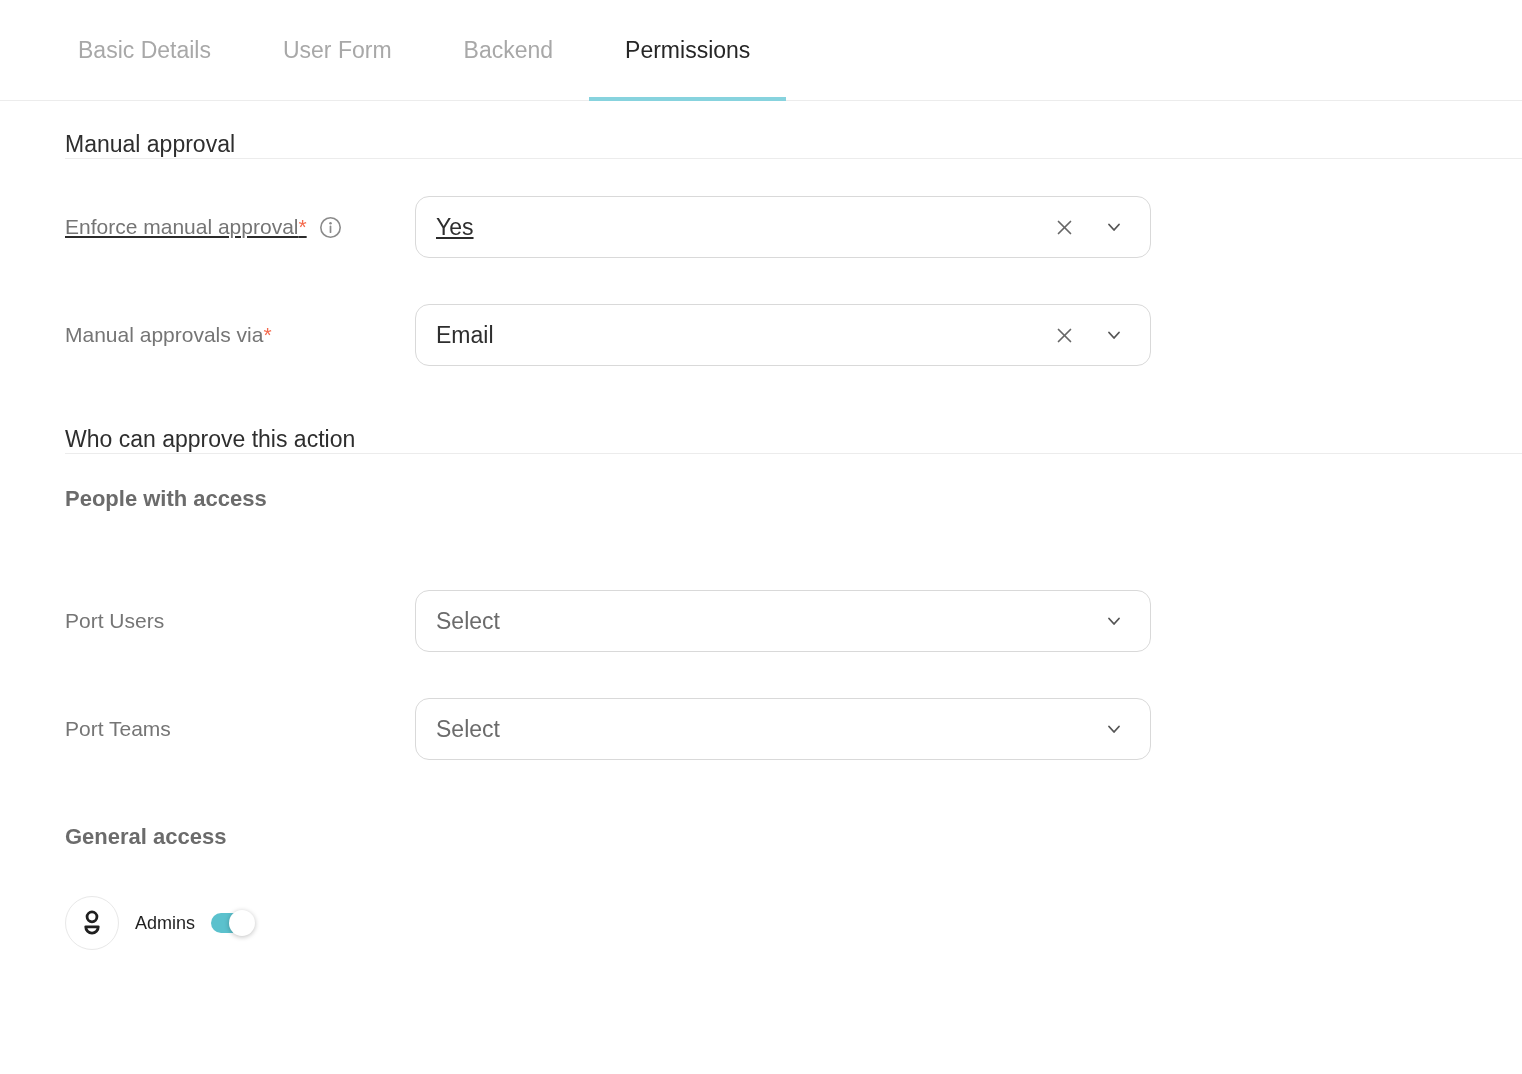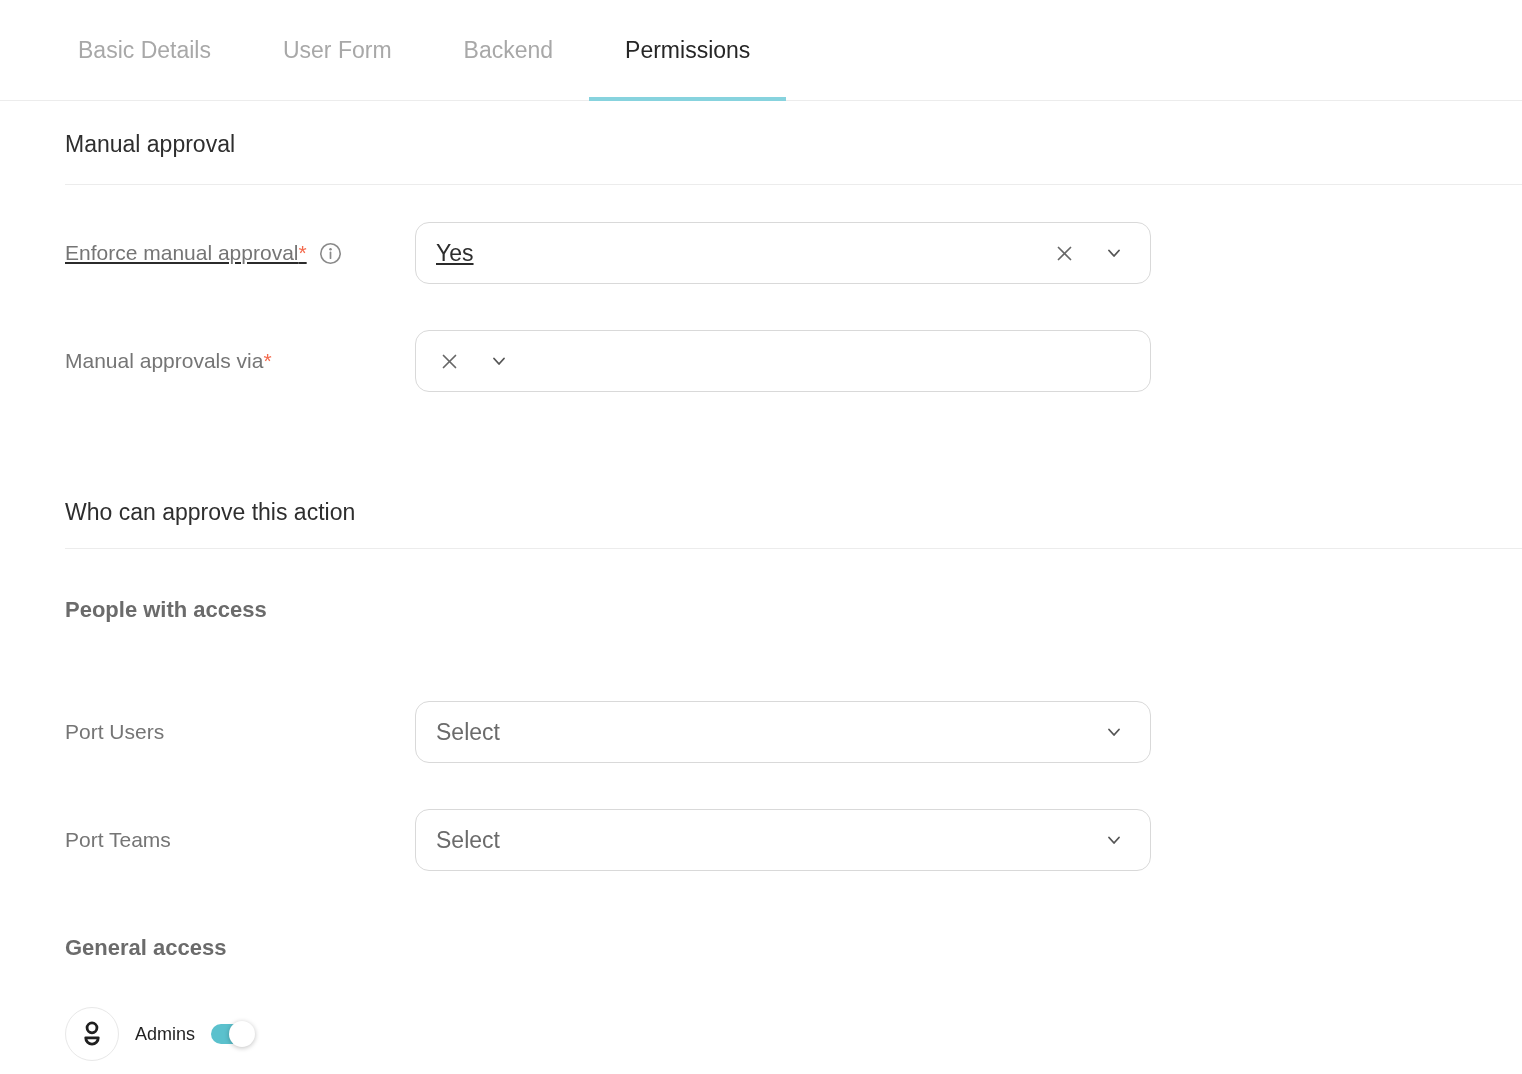--- a/index.html
+++ b/index.html
@@ -23,25 +23,25 @@
   }
   .tab.active { color:#262626; }
   .tab.active::after {
     content:""; position:absolute; left:0; right:0; bottom:-1px;
     height:4px; background:#87d3de;
   }
 
   
   .content { padding-left:65px; padding-bottom:32px; }
 
-  .section-header { margin-top:30px; padding-bottom:26px; border-bottom:1px solid #ececec; }
-  .section-header.tight { margin-top:107px; padding-bottom:22px; }
+  .section-header { margin-top:30px; border-bottom:1px solid #ececec; }
+  .section-header.tight { margin-top:60px; }
   .section-title { font-size:23px; font-weight:400; color:#2e2e2e; line-height:27px; }
 
-  .subhead { margin-top:48px; font-size:22px; font-weight:700; color:#6b6b6b; line-height:25px; }
+  .subhead { margin-top:32px; font-size:22px; font-weight:700; color:#6b6b6b; line-height:25px; }
   .subhead.general { margin-top:64px; }
 
   .form-row { display:flex; align-items:center; }
   .mt-37 { margin-top:37px;text-decoration:underline; }
   .mt-46 { margin-top:46px; }
   .mt-50 { margin-top:79px; }
 
   .row-label {
     width:350px; flex-shrink:0;
     display:flex; align-items:center; gap:12px;
@@ -123,20 +123,21 @@
         </span>
       </span>
     </div>
   </div>
 
   <div class="form-row mt-46">
     <div class="row-label">
       <span><span>Manual approvals via</span><span class="req">*</span></span>
     </div>
     <div class="field">
+      <span class="field-value">Email</span>
       <span class="field-icons">
         <span class="ibtn">
           <svg width="27" height="27" viewBox="0 0 27 27" fill="none">
             <line x1="7.5" y1="7.5" x2="19.5" y2="19.5" stroke="#676767" stroke-width="1.7" stroke-linecap="round"></line>
             <line x1="19.5" y1="7.5" x2="7.5" y2="19.5" stroke="#676767" stroke-width="1.7" stroke-linecap="round"></line>
           </svg>
         </span>
         <span class="ibtn">
           <svg width="24" height="24" viewBox="0 0 24 24" fill="none">
             <polyline points="7,9.5 12,15 17,9.5" stroke="#555555" stroke-width="1.8" stroke-linecap="round" stroke-linejoin="round"></polyline>

